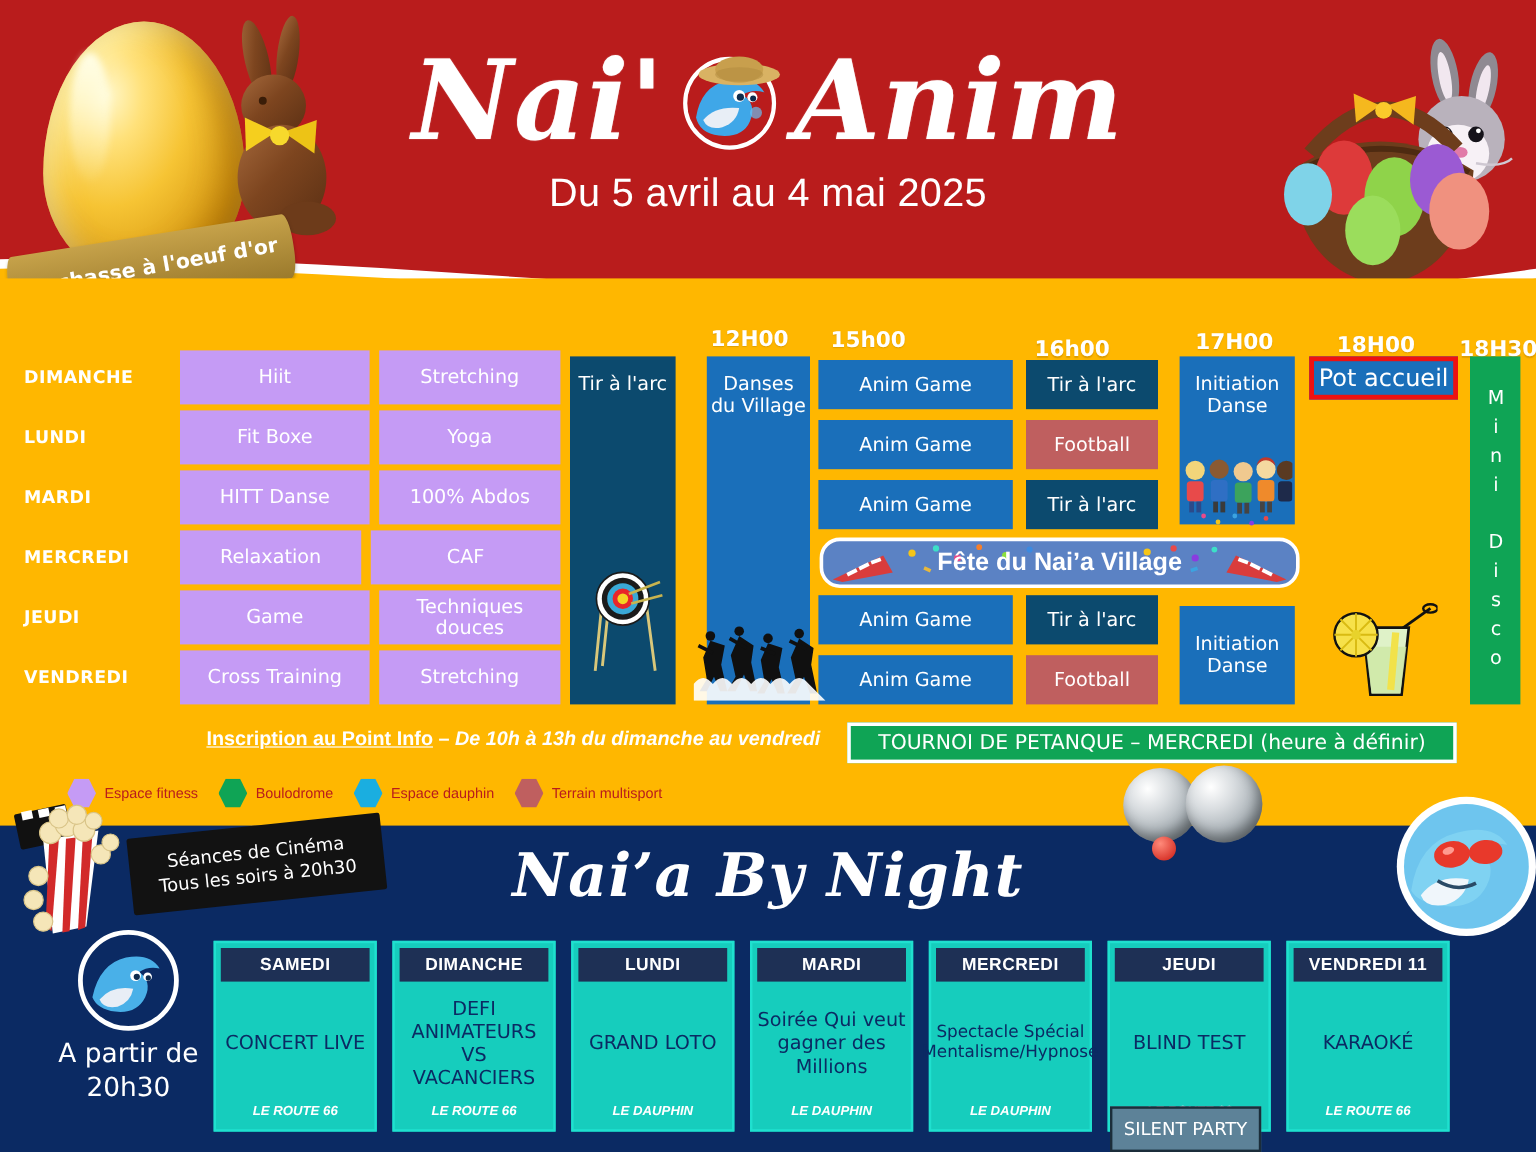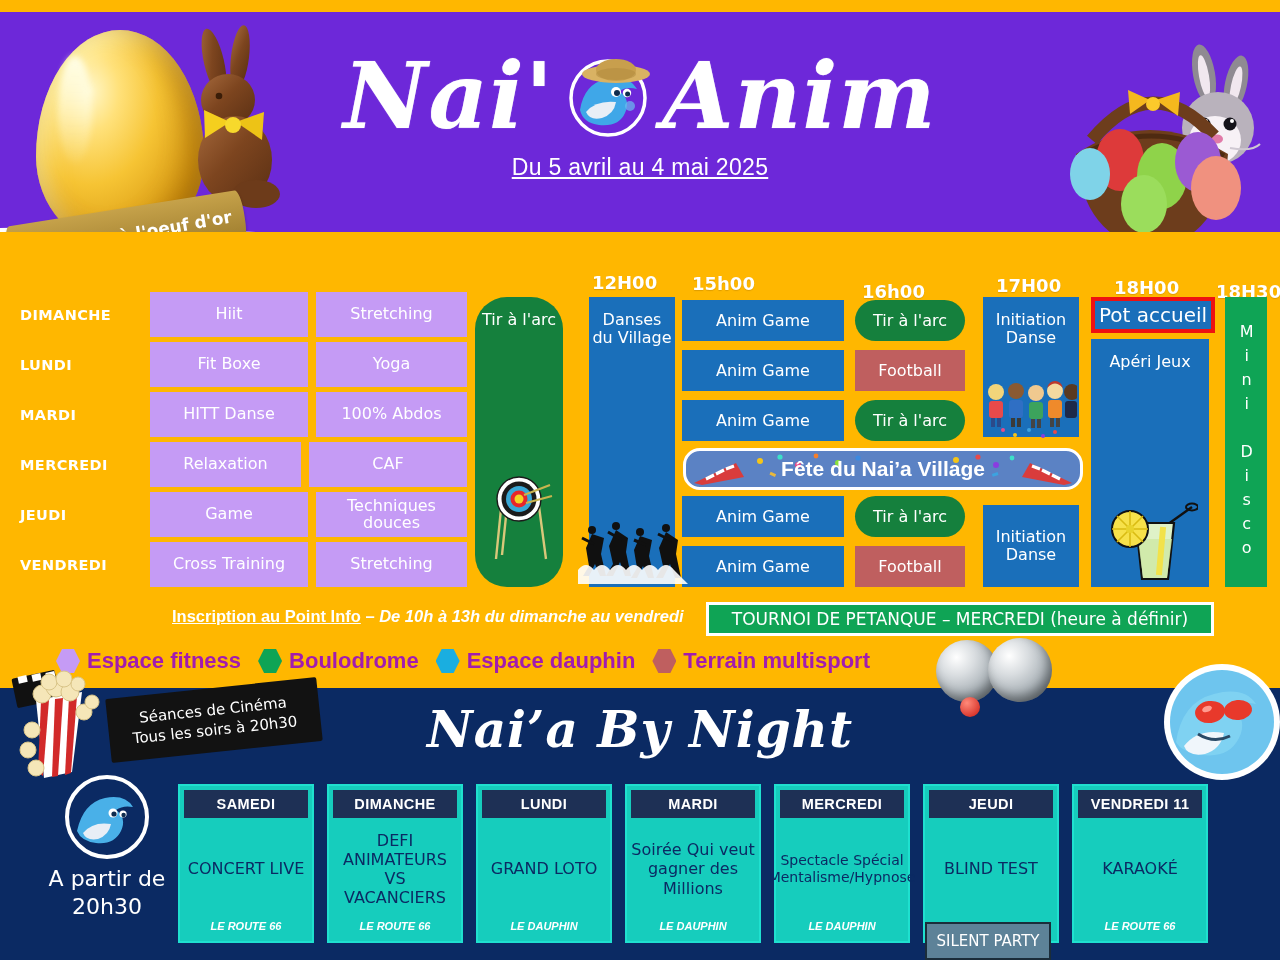--- a/index.html
+++ b/index.html
@@ -5,22 +5,22 @@
   html,body{margin:0;padding:0;}
   body{
     width:1280px;height:960px;overflow:hidden;position:relative;
     font-family:"DejaVu Sans", sans-serif;
     background:#ffb700;
   }
   #poster{position:absolute;inset:0;width:1280px;height:960px;overflow:hidden;}
 
   
   .header{
-    position:absolute;left:0;top:12px;width:1280px;height:268px;
-    background:#6d28d9;overflow:hidden;z-index:1;
+    position:absolute;left:0;top:0;width:1280px;height:268px;
+    background:#b91c1c;overflow:hidden;z-index:1;
   }
   .header-wave{
     position:absolute;left:0;bottom:0;width:1280px;height:80px;z-index:2;
   }
 
   .title-wrap{position:absolute;left:0;top:28px;width:1280px;text-align:center;z-index:6;}
   .title-line{
     display:flex;align-items:center;justify-content:center;gap:4px;
     height:112px;
   }
@@ -29,23 +29,22 @@
     font-style:italic;font-weight:bold;
     font-size:92px;color:#ffffff;line-height:1;
     letter-spacing:1px;
     text-shadow:0 0 1px rgba(255,255,255,.6);
   }
   .dolphin-logo{
     position:relative;width:88px;height:88px;margin:0 6px;flex:0 0 auto;
   }
   .subtitle{
     font-family:"Liberation Sans", sans-serif;
-    font-size:23px;color:#ffffff;font-weight:500;margin-top:2px;
+    font-size:33px;color:#ffffff;font-weight:500;margin-top:2px;
     letter-spacing:.3px;
-    text-decoration:underline;
   }
 
   
   .tipiz-row{
     position:absolute;left:246px;top:190px;height:42px;display:flex;align-items:center;z-index:7;
   }
   .tipiz-icon{
     width:58px;height:58px;border-radius:50%;background:#1aa85c;
     display:flex;align-items:center;justify-content:center;
     position:relative;z-index:8;flex:0 0 auto;margin-right:-10px;
@@ -115,21 +114,21 @@
     padding:0 4px;box-sizing:border-box;
   }
   .fit-cell.wide{flex:0 0 151px;}
 
   
   .blk{
     position:absolute;box-sizing:border-box;display:flex;align-items:center;justify-content:center;
     text-align:center;color:#ffffff;font-family:"DejaVu Sans", sans-serif;
     font-size:16px;line-height:1.12;z-index:12;padding:2px;
   }
-  .blk.green{background:#15803d;border-radius:32px;}
+  .blk.green{background:#0c4a6e;}
   .blk.blue{background:#1a6fba;}
   .blk.red{background:#bf5f5f;}
   .blk.top-label{align-items:flex-start;padding-top:14px;}
 
   .pot-accueil{
     position:absolute;box-sizing:border-box;background:#1a6fba;border:4px solid #ee1111;
     display:flex;align-items:center;justify-content:center;z-index:14;
     color:#fff;font-family:"DejaVu Sans", sans-serif;font-size:20px;
   }
   .mini-disco{
@@ -159,21 +158,21 @@
     color:#ffffff;font-family:"DejaVu Sans", sans-serif;font-size:17px;white-space:nowrap;
   }
 
   .legend{
     position:absolute;left:56px;top:648px;display:flex;align-items:center;gap:9px;z-index:13;
   }
   .legend-item{display:flex;align-items:center;gap:7px;margin-right:8px;}
   .hex{width:24px;height:26px;flex:0 0 24px;
        clip-path:polygon(25% 4%,75% 4%,100% 50%,75% 96%,25% 96%,0% 50%);}
   .legend-item span{
-    color:#a21caf;font-family:"Liberation Sans", sans-serif;font-weight:bold;font-size:22px;white-space:nowrap;
+    color:#b91c1c;font-family:"Liberation Sans", sans-serif;font-weight:normal;font-size:12px;white-space:nowrap;
   }
 
   
   .boule{position:absolute;border-radius:50%;z-index:11;
     background:radial-gradient(circle at 33% 28%,#ffffff 0%,#d9dde0 30%,#9ea7ad 70%,#636c72 100%);
     box-shadow:inset -4px -6px 10px rgba(0,0,0,.35);}
   .cochonnet{position:absolute;width:20px;height:20px;border-radius:50%;
     background:radial-gradient(circle at 35% 30%,#ff8a7a,#cc1a12);z-index:12;}
 
   
@@ -465,23 +464,20 @@
       <circle cx="58" cy="56" r="2" fill="#8a3ce0"></circle>
     <circle cx="70" cy="52" r="2" fill="#e84a4a"></circle>
   </svg>
   <div class="blk blue" style="left:983px;top:505px;width:96px;height:82px;">
     <span>Initiation Danse</span>
   </div>
 
   <div class="pot-accueil" style="left:1091px;top:297px;width:124px;height:36px;justify-content:center;">
     <span>Pot accueil</span>
   </div>
-  <div class="blk blue top-label" style="left:1091px;top:339px;width:118px;height:248px;">
-    <span>Apéri Jeux</span>
-  </div>
   <svg style="position:absolute;left:1106px;top:495px;width:92px;height:88px;z-index:13;" viewBox="0 0 92 88">
     <path d="M58 32 L86 12" stroke="#111" stroke-width="2.4" fill="none"></path>
     <ellipse cx="86" cy="12" rx="6" ry="3.5" fill="none" stroke="#111" stroke-width="2"></ellipse>
     <path d="M30 28 L68 28 L62 84 L36 84 Z" fill="#dff2c8" stroke="#111" stroke-width="2.2"></path>
     <path d="M32 44 L66 44 L61 83 L37 83 Z" fill="#cfe9a6" opacity=".85"></path>
     <rect x="52" y="32" width="6" height="48" fill="#f2e24a" transform="rotate(5 55 56)"></rect>
     <circle cx="24" cy="34" r="18" fill="#f7e14a" stroke="#111" stroke-width="2"></circle>
     <g stroke="#d9bb12" stroke-width="1.6">
       <path d="M24 16 L24 52 M6 34 L42 34 M11 21 L37 47 M37 21 L11 47"></path>
     </g>

